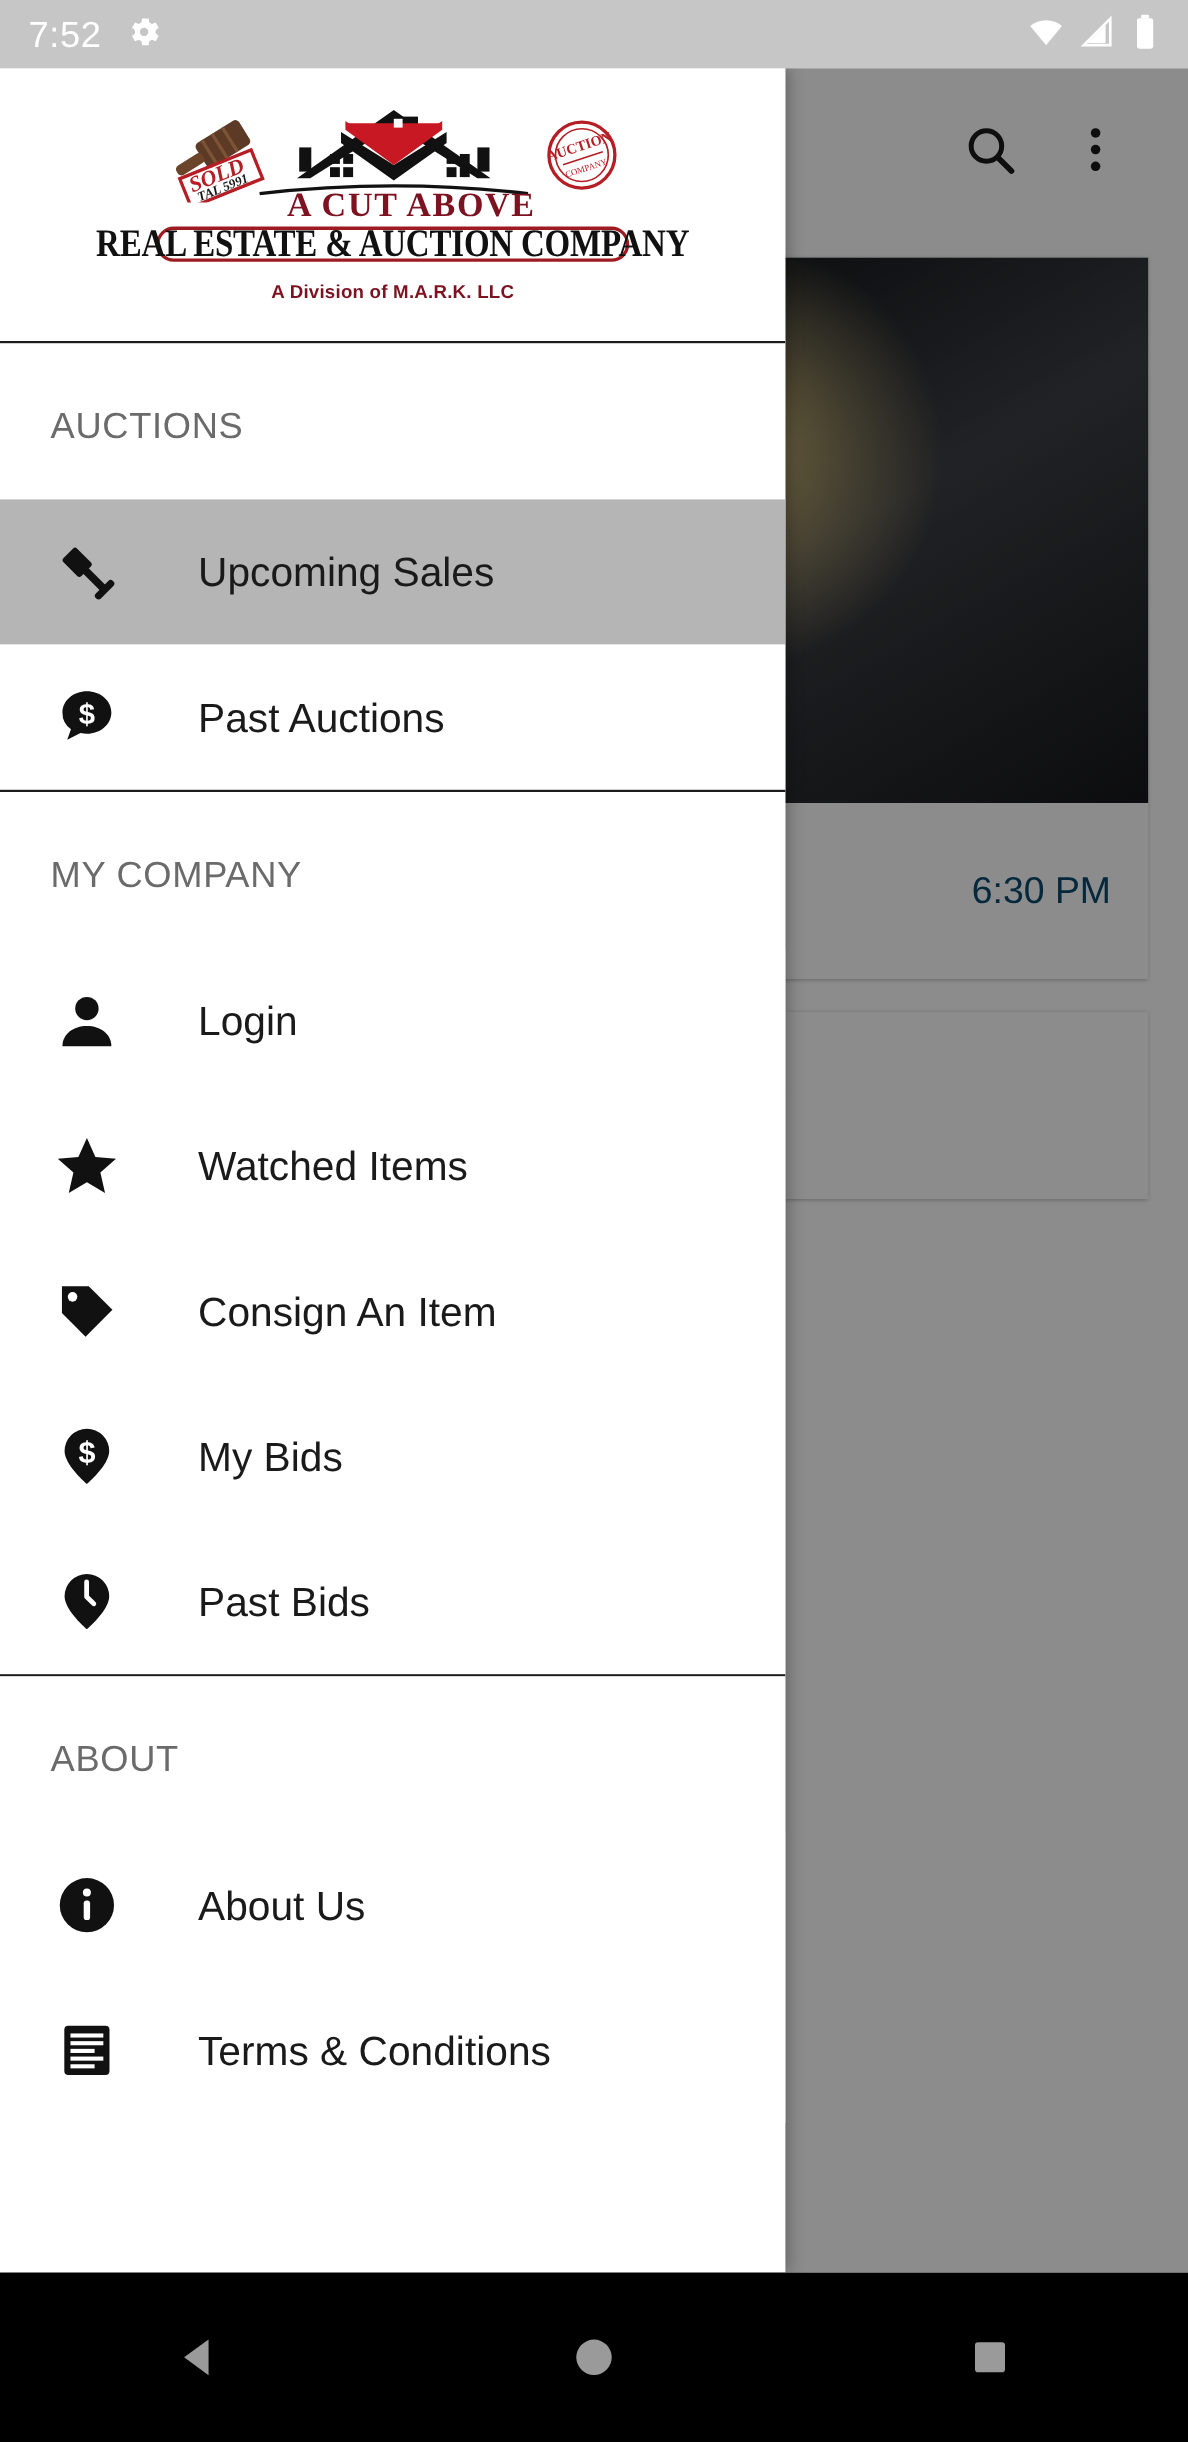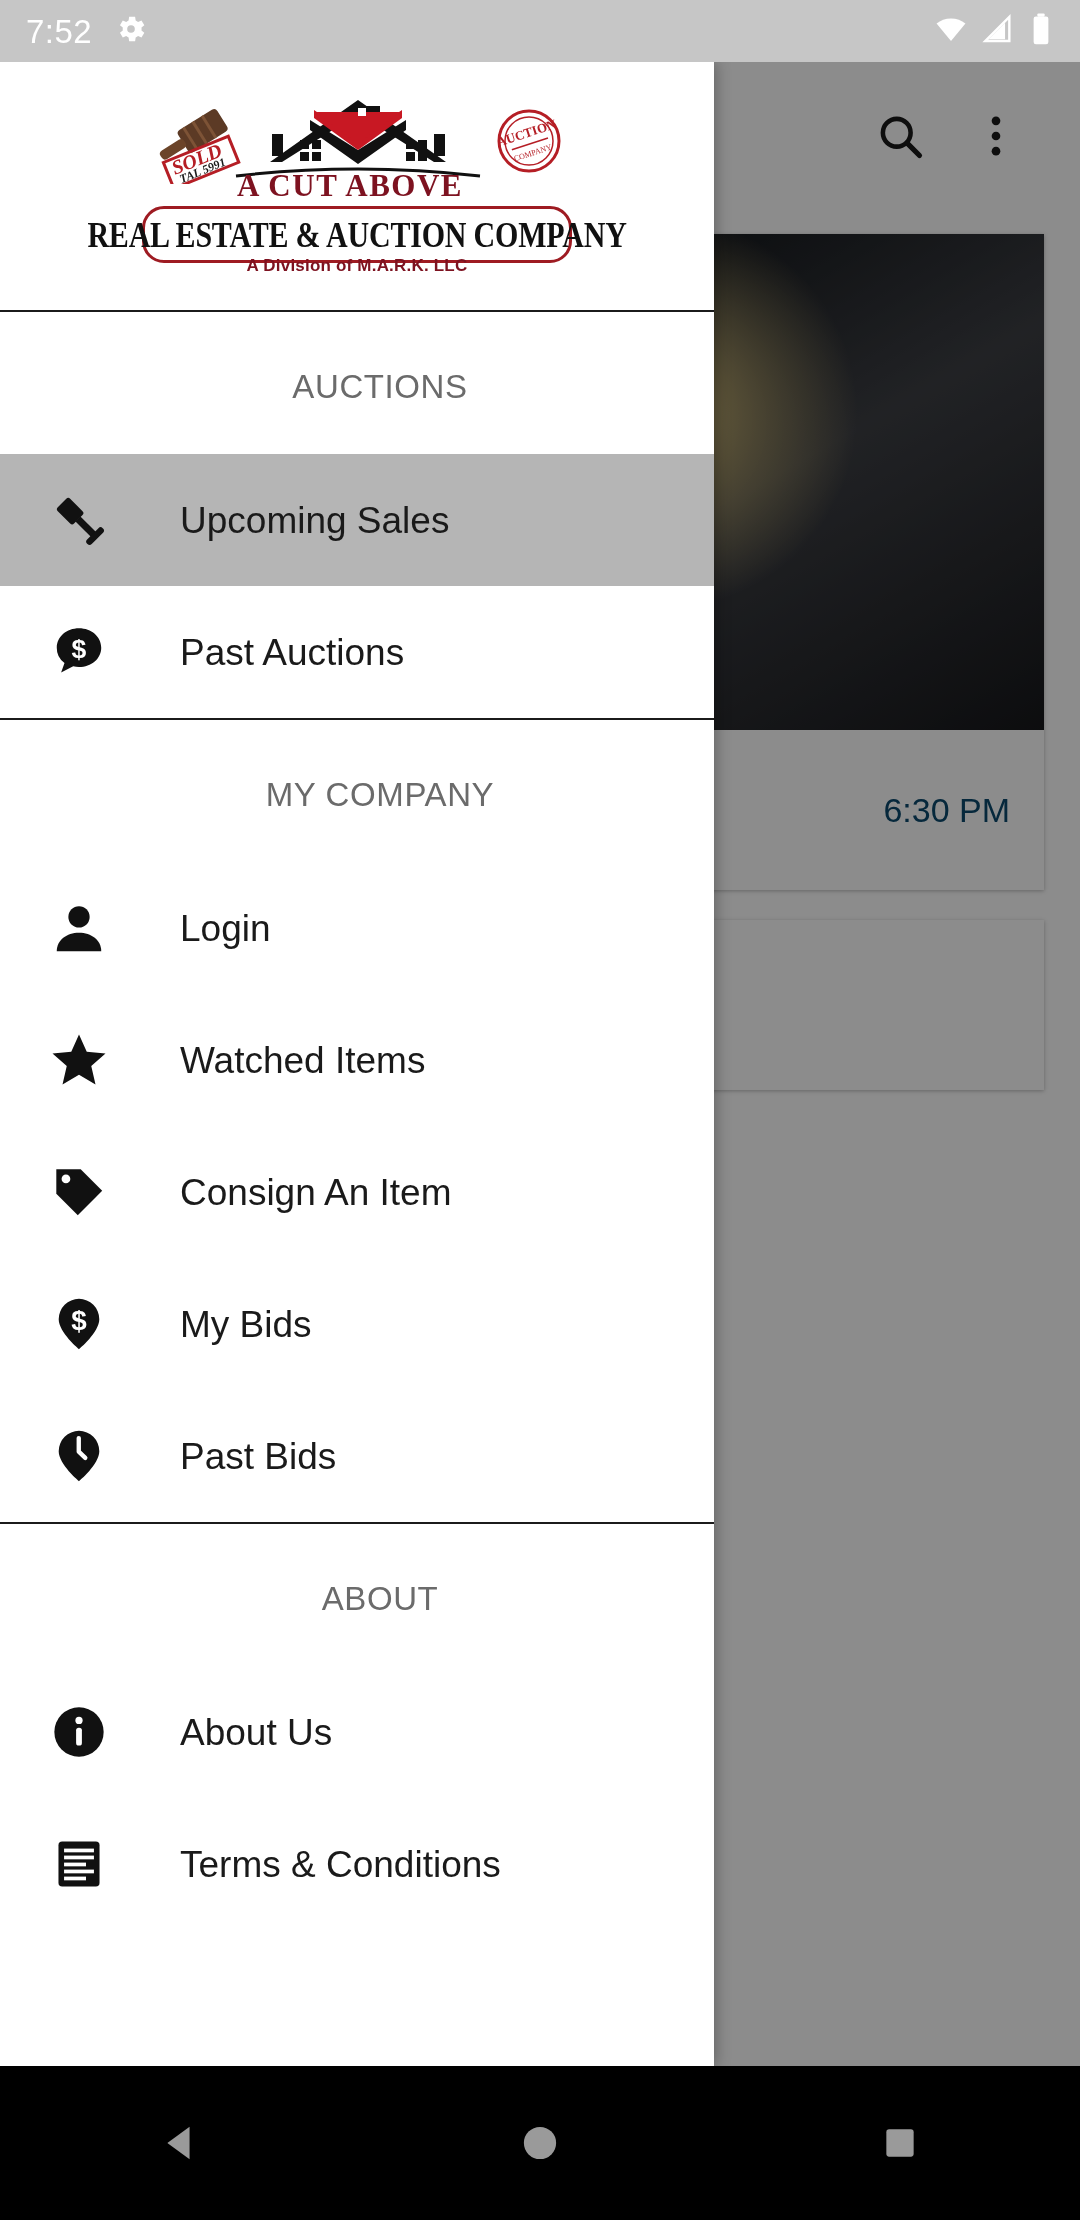--- a/index.html
+++ b/index.html
@@ -185,42 +185,42 @@
     left: 108px; top: 6px;
     width: 216px; height: 96px;
   }
   .auction-seal {
     position: absolute;
     right: 6px; top: 20px;
     width: 74px; height: 74px;
   }
   .logo-acutabove {
     position: absolute;
-    left: 84px;
+    left: 108px;
     top: 86px;
     width: 248px;
     text-align: center;
     font-family: "Liberation Serif", serif;
     font-weight: 700;
     font-size: 31px;
     letter-spacing: 1.5px;
     color: #7d1220;
     line-height: 1;
   }
   .logo-arc {
     position: absolute;
     left: 92px; top: 78px;
     width: 248px; height: 16px;
   }
   .logo-banner {
     position: absolute;
     left: 0;
     top: 122px;
     width: 430px;
-    height: 57px;
+    height: 32px;
     border: 3px solid #9e1b22;
     border-radius: 22px/22px;
     display: flex;
     align-items: center;
     justify-content: center;
     box-sizing: border-box;
     background: #ffffff;
   }
   .logo-banner-text {
     font-family: "Liberation Serif", serif;
@@ -237,21 +237,21 @@
     top: 172px;
     width: 430px;
     text-align: center;
     font-size: 17px;
     font-weight: 700;
     color: #7d1220;
     letter-spacing: 0.2px;
   }
 
   
-  .drawer-section { background: #ffffff; text-align: center; }
+  .drawer-section { background: #ffffff; }
   .section-divider {
     height: 2px;
     background: #1b1b1b;
     width: 100%;
   }
   .section-title {
     font-size: 33px;
     color: #6b6b6b;
     letter-spacing: 0.6px;
     padding: 56px 0 0 46px;

